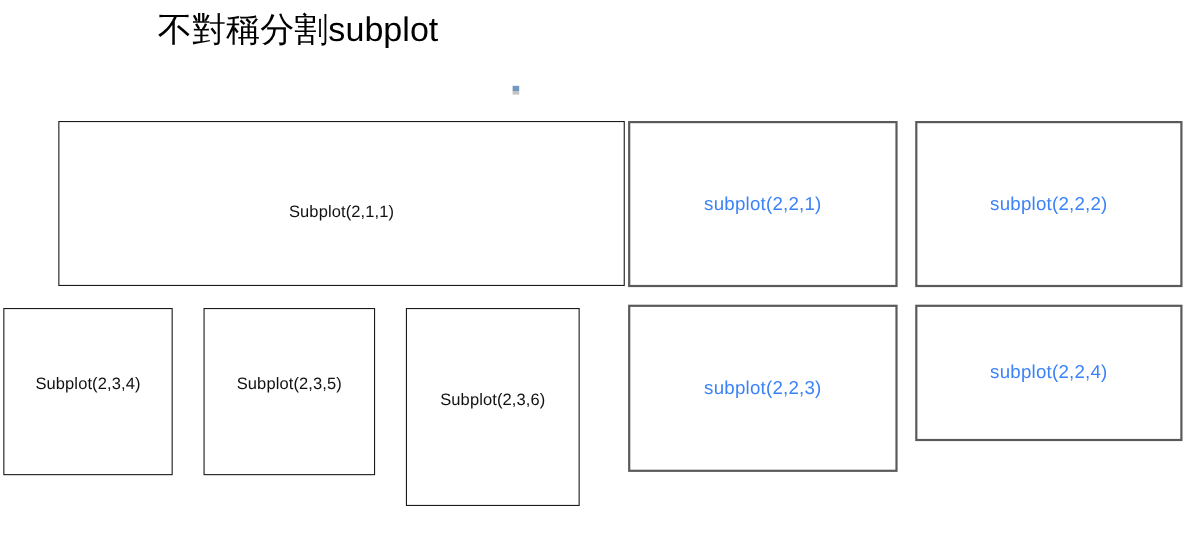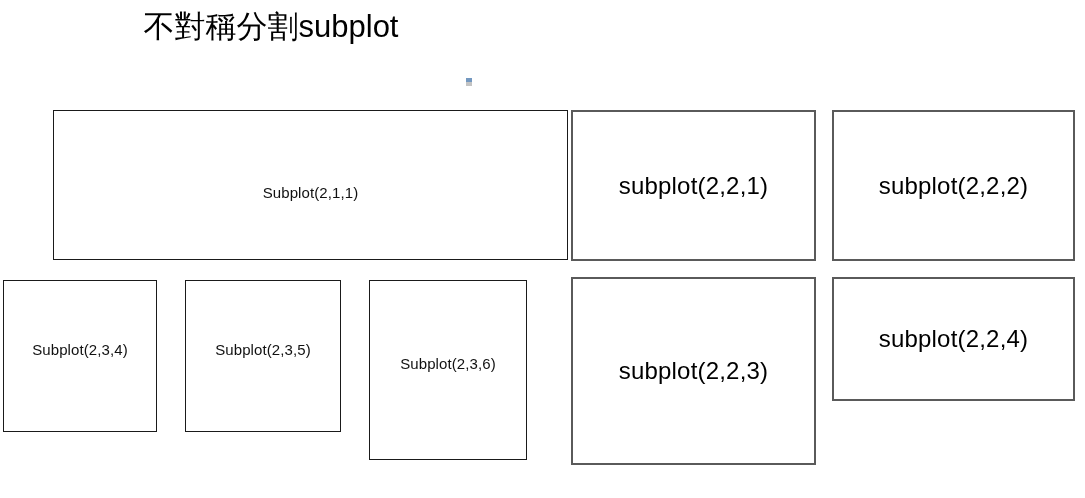--- a/index.html
+++ b/index.html
@@ -51,43 +51,43 @@
     color: #111111;
     letter-spacing: 0.1px;
     white-space: nowrap;
   }
 
   
   .box-sym {
     border: 2px solid #5a5a5a;
   }
   .box-sym .box-label {
-    font-size: 24px;
+    font-size: 17px;
     line-height: 24px;
-    color: #000000;
+    color: #3b82f6;
     letter-spacing: 0.2px;
     white-space: nowrap;
   }
 
   
   #box-211 .box-label { position: relative; top: 8px; }
   #box-234 .box-label,
   #box-235 .box-label,
   #box-236 .box-label { position: relative; top: -6px; }
 
   
   #box-211 { left: 5px;   top: 110px; width: 515px; height: 150px; margin-left: 48px; }
   #box-234 { left: 3px;   top: 280px; width: 154px; height: 152px; text-align: right; }
   #box-235 { left: 185px; top: 280px; width: 156px; height: 152px; text-align: right; }
   #box-236 { left: 369px; top: 280px; width: 158px; height: 180px; text-align: right; }
 
   
   #box-221 { left: 571px; top: 110px; width: 245px; height: 151px; }
   #box-222 { left: 832px; top: 110px; width: 243px; height: 151px; }
-  #box-223 { left: 571px; top: 277px; width: 245px; height: 188px; }
+  #box-223 { left: 571px; top: 277px; width: 245px; height: 152px; }
   #box-224 { left: 832px; top: 277px; width: 243px; height: 124px; }
 
   
   #cursor-artifact {
     position: absolute;
     left: 466px;
     top: 78px;
     width: 6px;
     height: 8px;
     background: linear-gradient(#5b86b5 0 55%, #b9b9b9 55% 100%);

